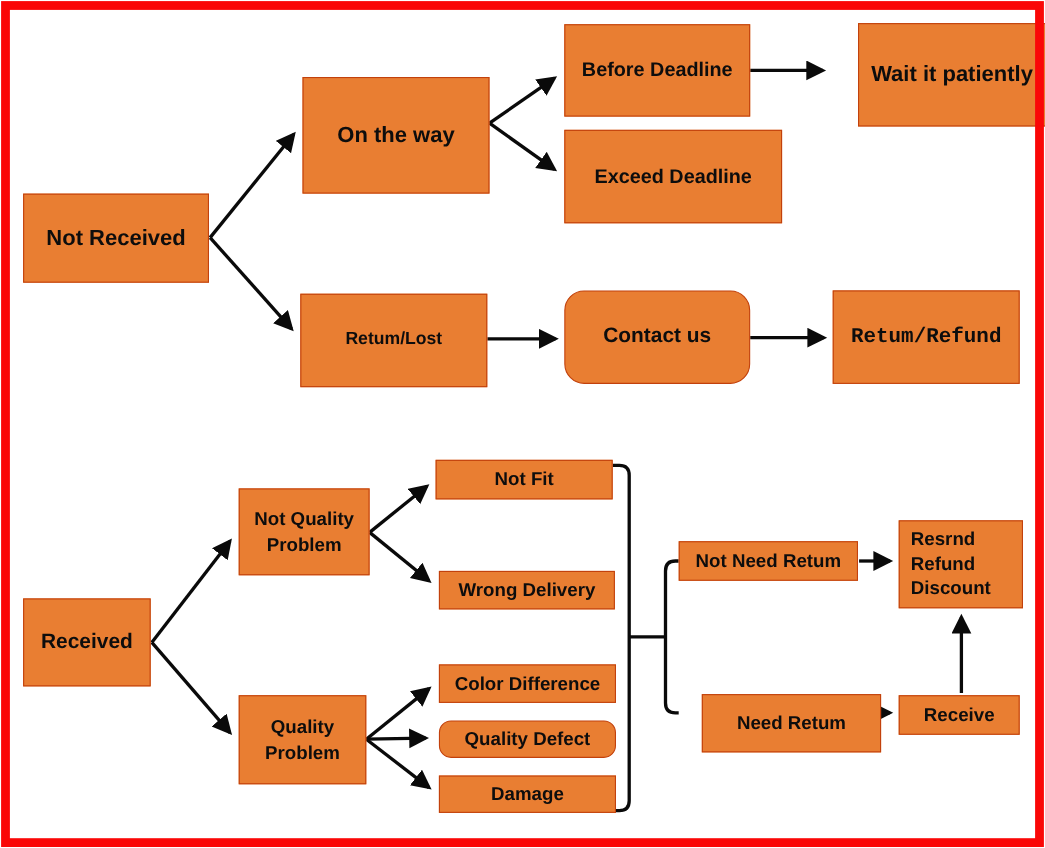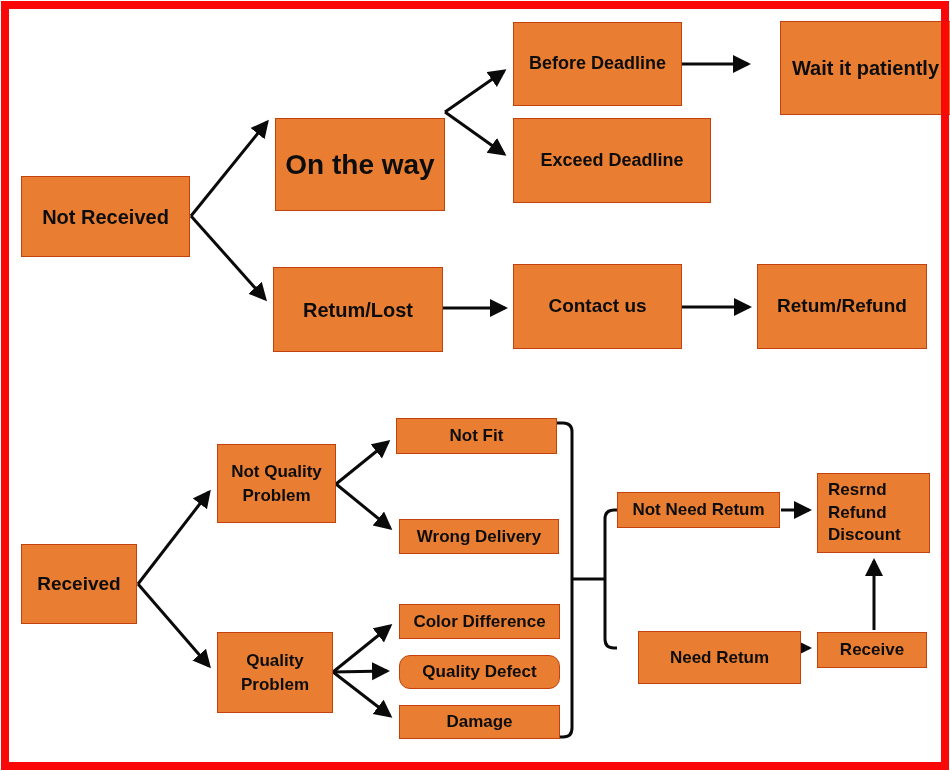--- a/index.html
+++ b/index.html
@@ -15,27 +15,27 @@
   .node{
     position:absolute;z-index:2;box-sizing:border-box;
     background:#e97e32;border:1px solid #c2410c;
     color:#0d0d0d;font-weight:bold;
     display:flex;align-items:center;justify-content:center;
     text-align:center;line-height:1.4;
   }
   .nowrap{white-space:nowrap;}
   
   .n-not-received     {left:21px; top:176px;width:169px;height:81px;font-size:20px;}
-  .n-on-the-way       {left:275px;top:70px; width:170px;height:93px;font-size:28px;margin-top:48px;}
+  .n-on-the-way       {left:275px;top:70px; width:170px;height:106px;font-size:20px;}
   .n-before-deadline  {left:513px;top:22px; width:169px;height:84px;font-size:18px;}
   .n-wait-it-patiently{left:756px;top:21px; width:171px;height:94px;font-size:20px;margin-left:24px;}
   .n-exceed-deadline  {left:513px;top:118px;width:198px;height:85px;font-size:18px;}
-  .n-retum-lost       {left:273px;top:267px;width:170px;height:85px;font-size:20px;text-align:right;}
-  .n-contact-us       {left:513px;top:264px;width:169px;height:85px;font-size:19px;}
-  .n-retum-refund     {left:757px;top:264px;width:170px;height:85px;font-size:19px;}
+  .n-retum-lost       {left:273px;top:267px;width:170px;height:85px;font-size:16px;text-align:right;}
+  .n-contact-us       {left:513px;top:264px;width:169px;height:85px;font-size:19px;border-radius:18px;}
+  .n-retum-refund     {left:757px;top:264px;width:170px;height:85px;font-size:19px;font-family:Liberation Mono, monospace;}
   
   .n-received           {left:21px; top:544px;width:116px;height:80px;font-size:19px;}
   .n-not-quality-problem{left:217px;top:444px;width:119px;height:79px;font-size:17px;padding:0 4px;}
   .n-quality-problem    {left:217px;top:632px;width:116px;height:81px;font-size:17px;padding:0 4px;}
   .n-not-fit        {left:396px;top:418px;width:161px;height:36px;font-size:17px;}
   .n-wrong-delivery {left:399px;top:519px;width:160px;height:35px;font-size:17px;}
   .n-color-difference{left:399px;top:604px;width:161px;height:35px;font-size:17px;}
   .n-quality-defect {left:399px;top:655px;width:161px;height:34px;font-size:17px;border-radius:11px;}
   .n-damage         {left:399px;top:705px;width:161px;height:34px;font-size:17px;}
   .n-not-need-retum {left:617px;top:492px;width:163px;height:36px;font-size:17px;}

